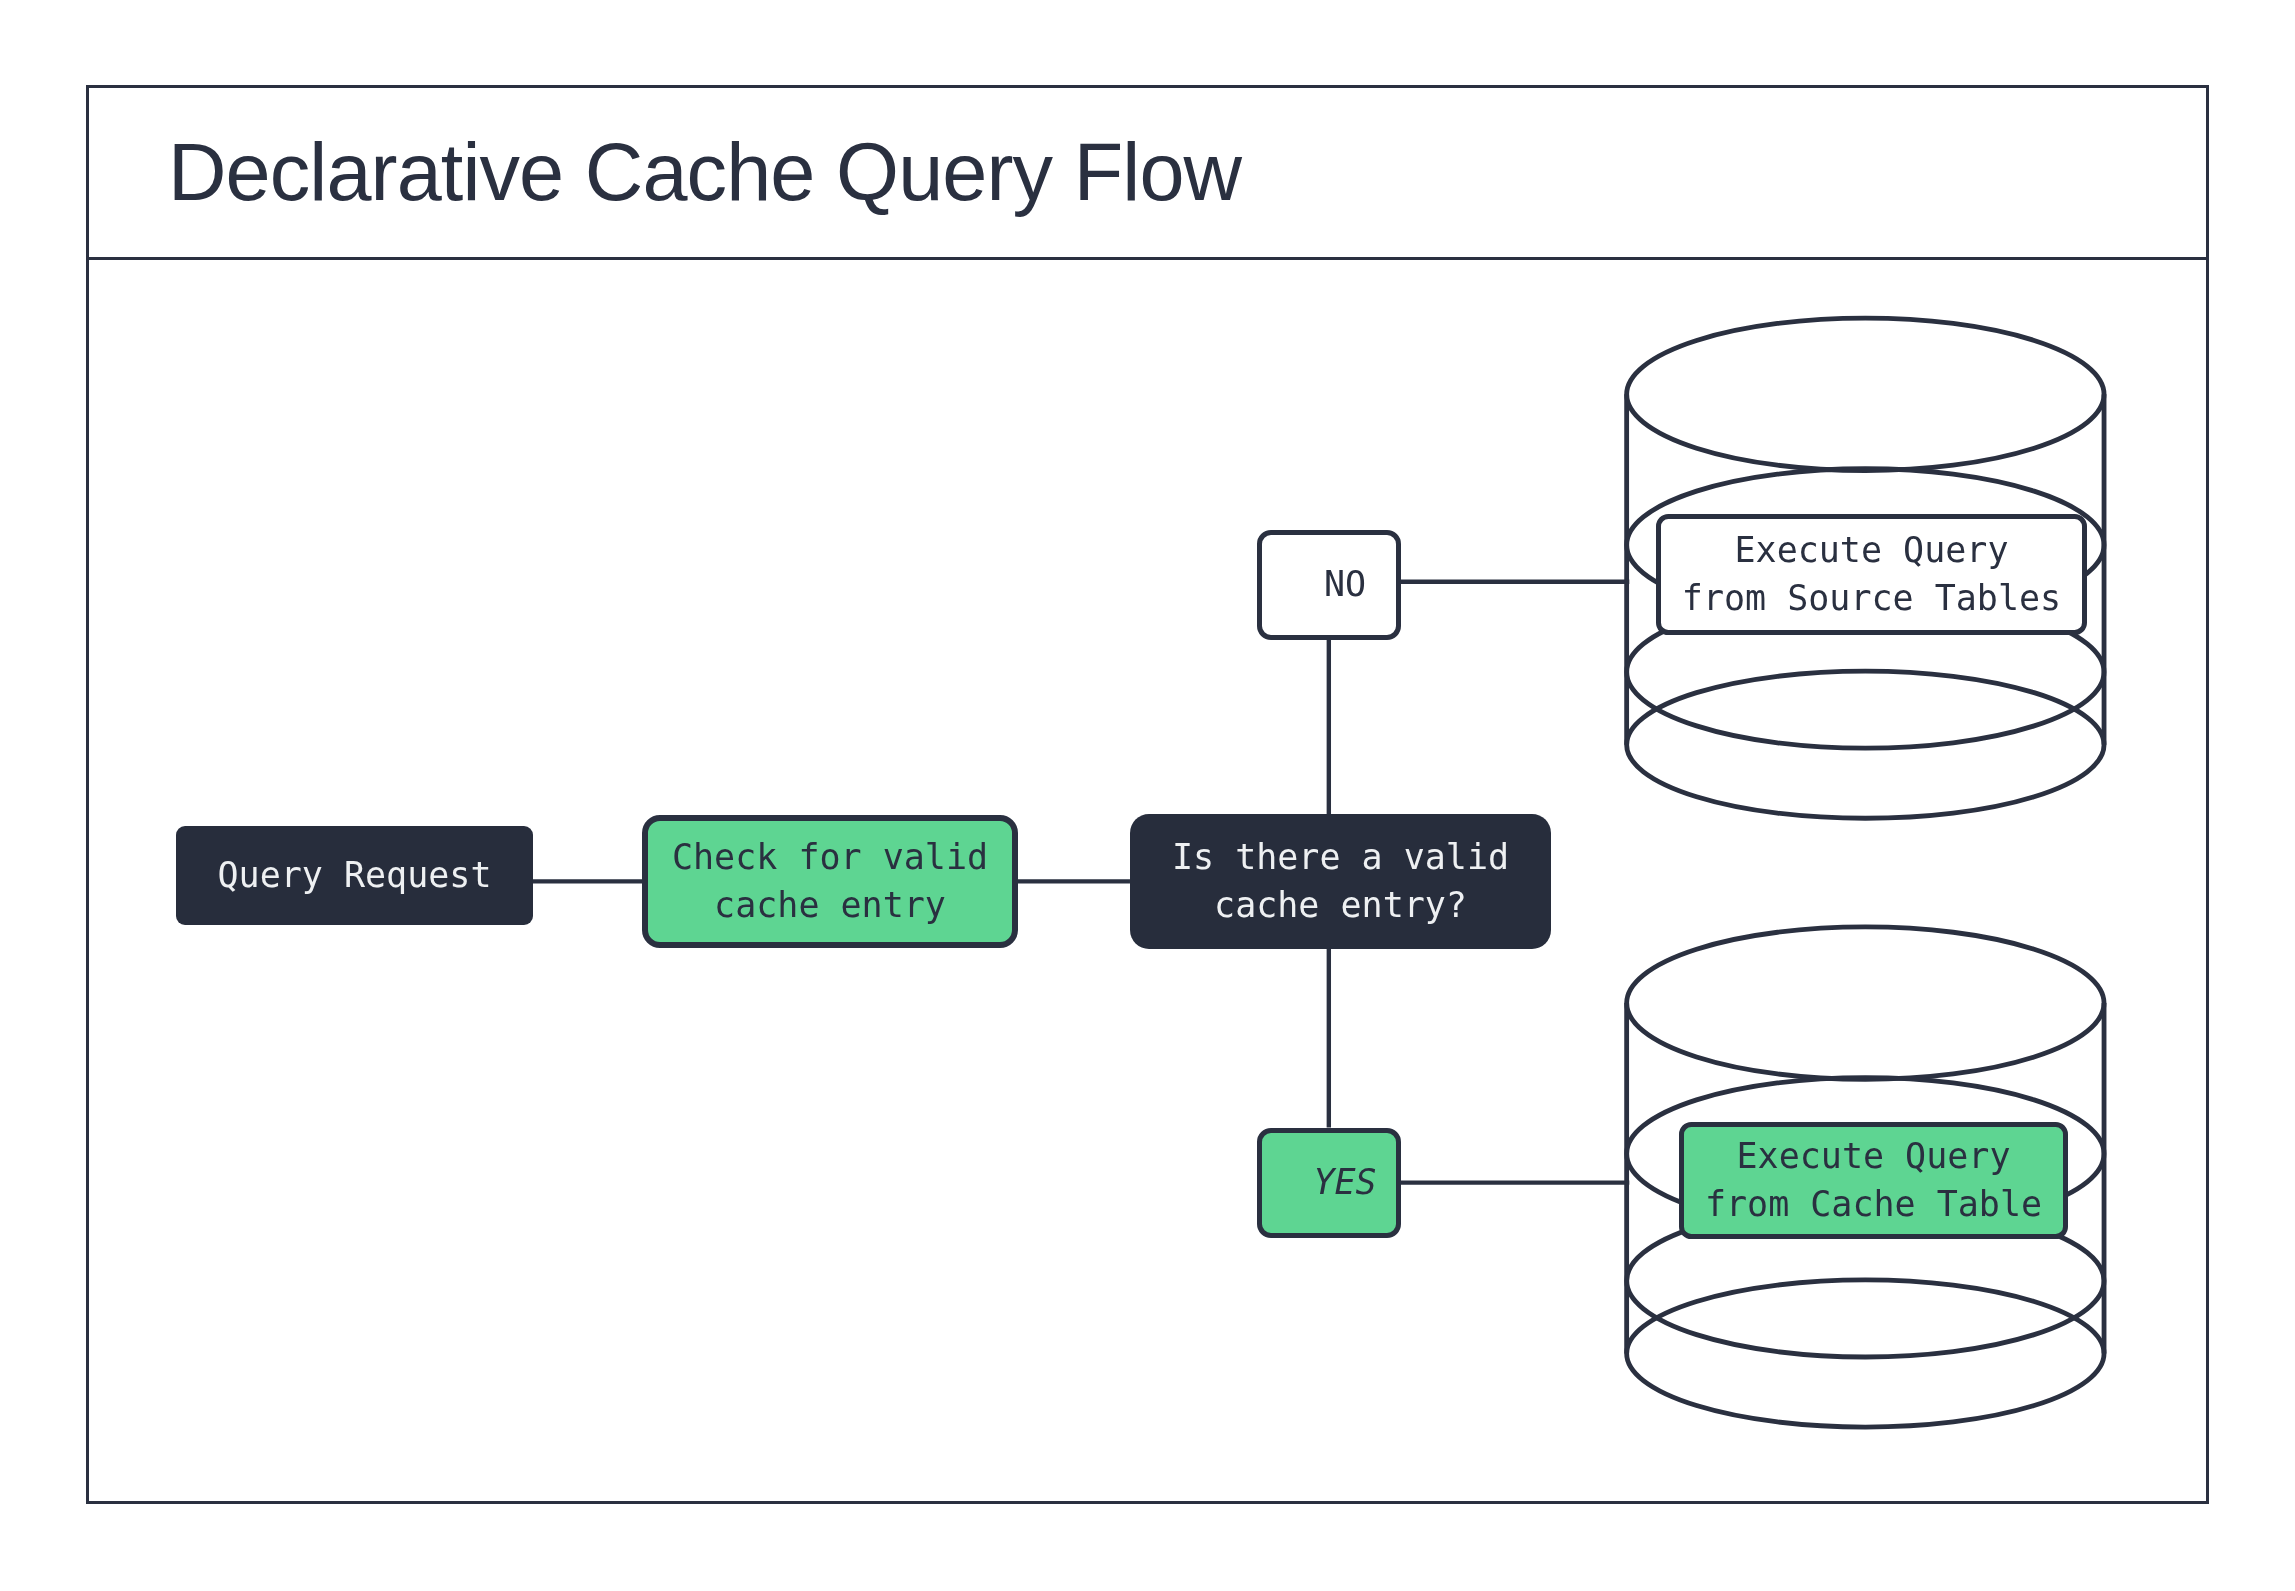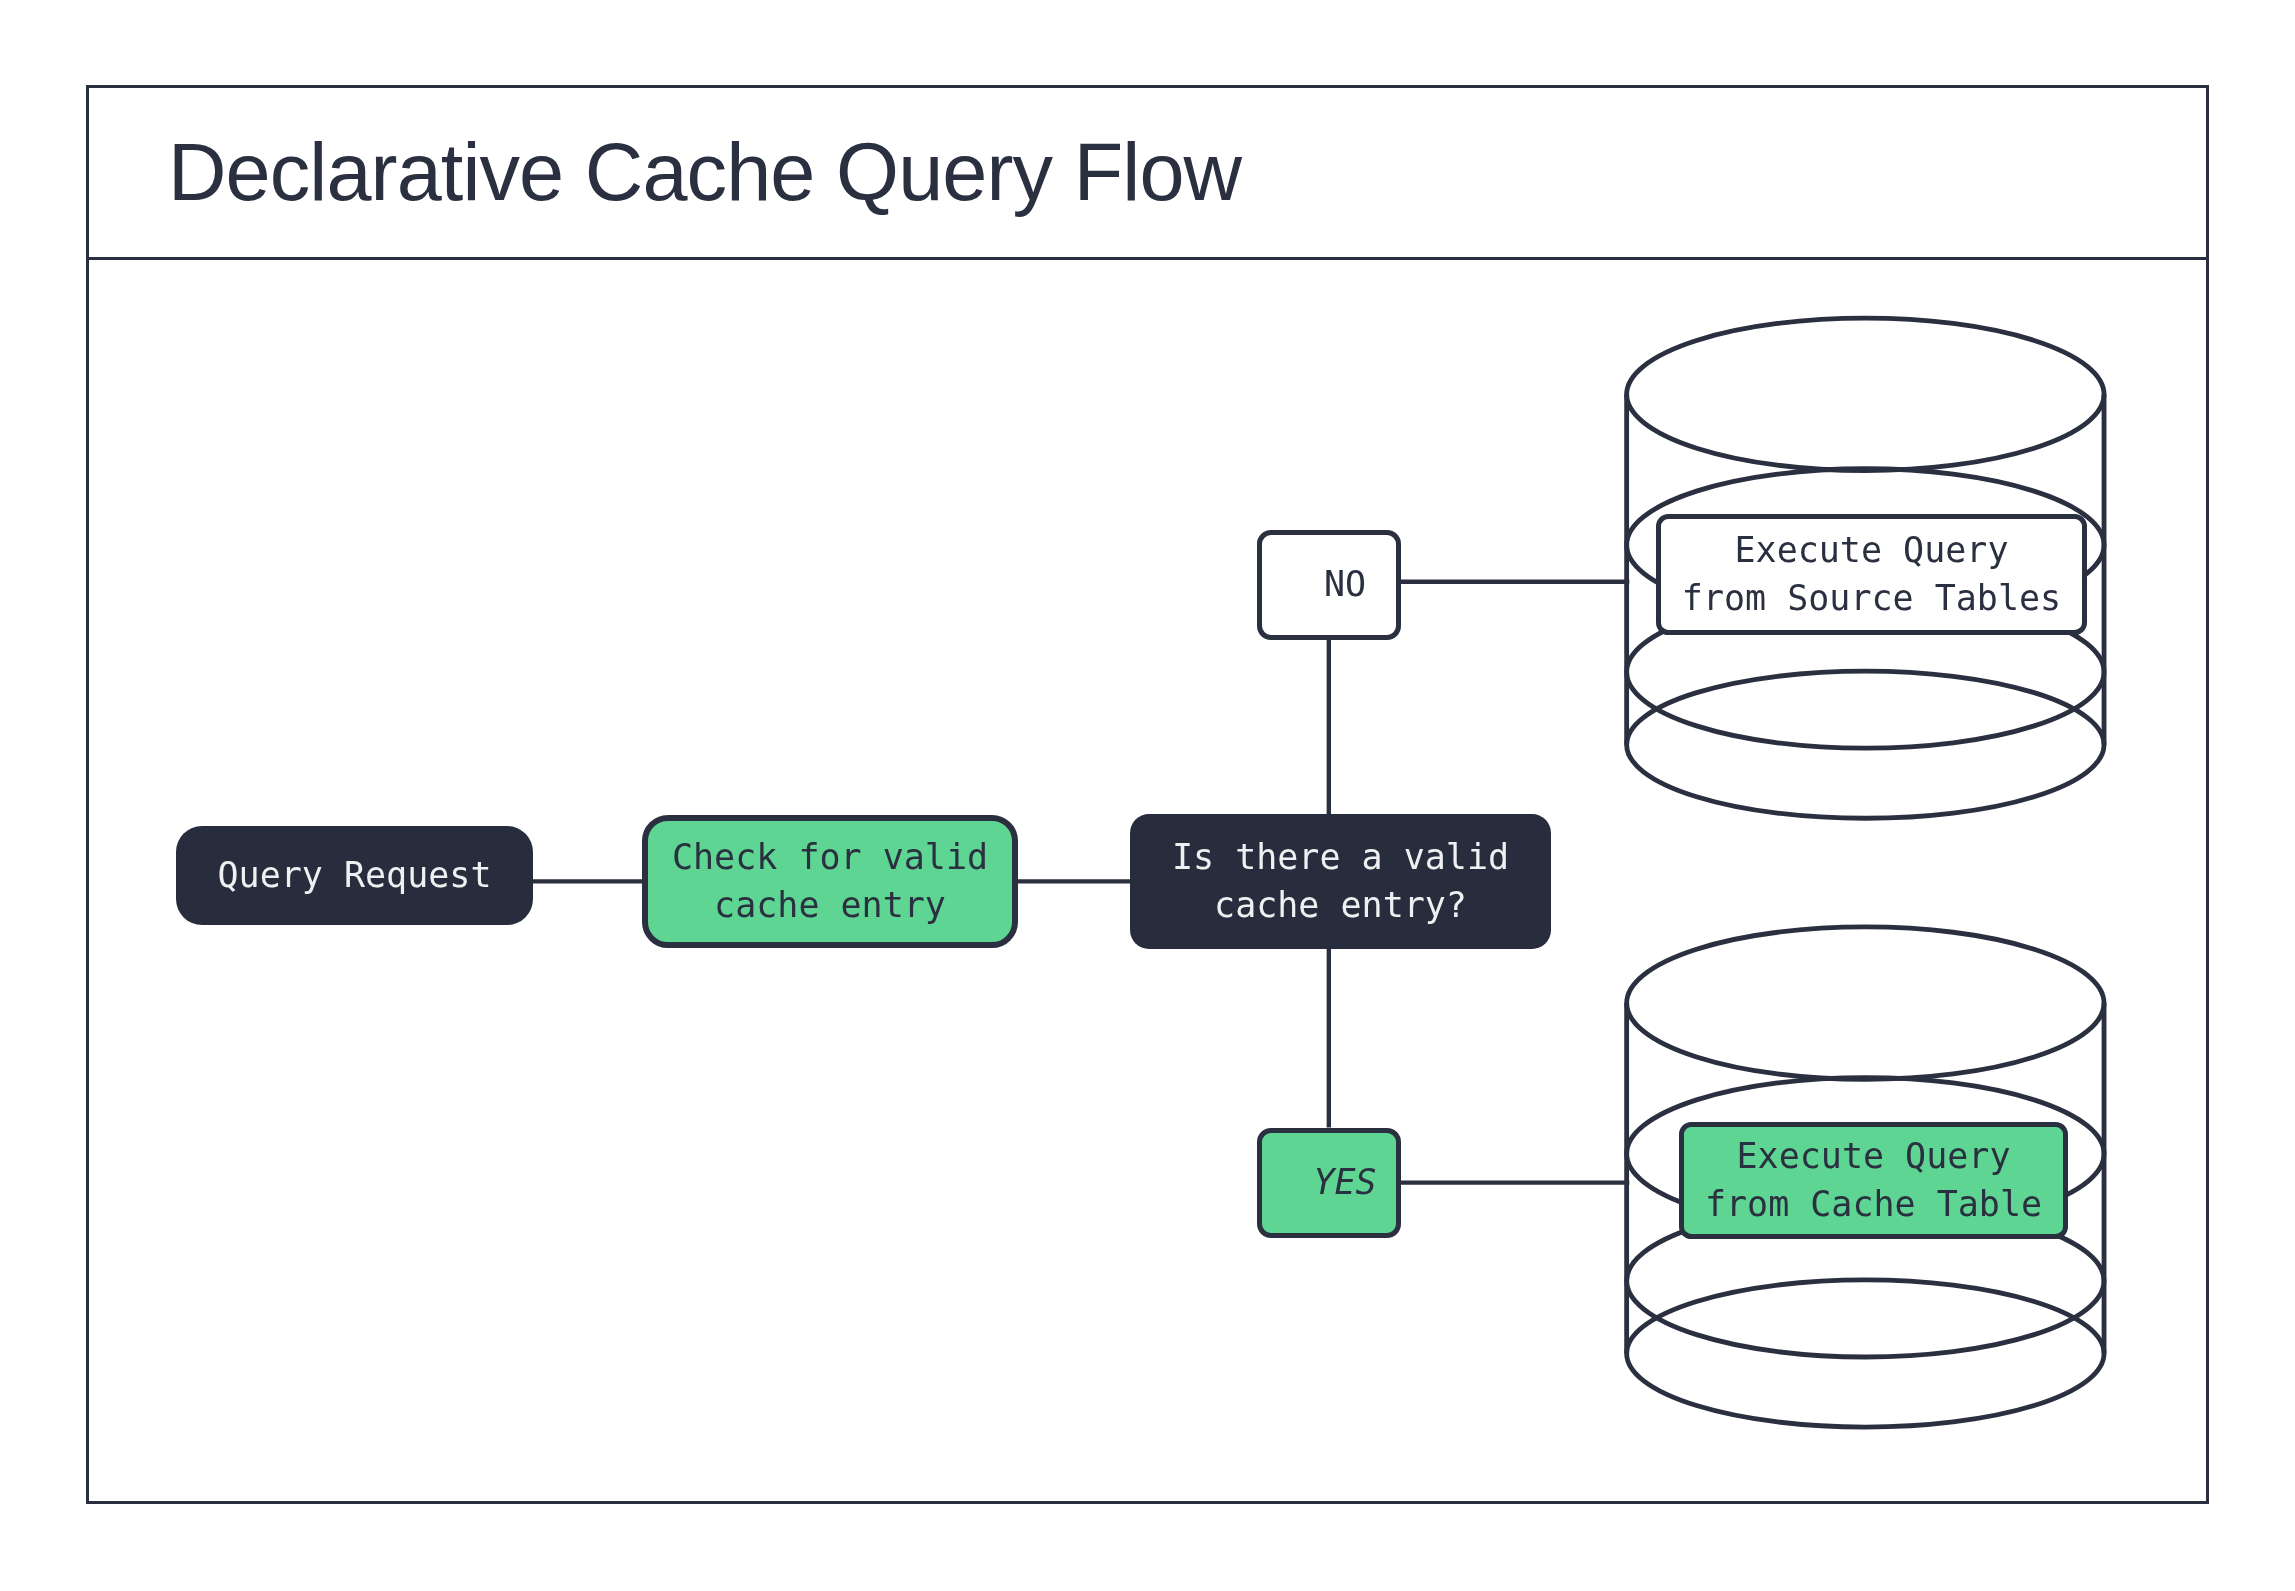--- a/index.html
+++ b/index.html
@@ -52,26 +52,26 @@
     font-family: "DejaVu Sans Mono", monospace;
     font-size: 35px;
     line-height: 1.35;
     white-space: pre-line;
     color: #2a3040;
     box-sizing: border-box;
   }
   .node.dark {
     background: #272d3c;
     color: #eef0f2;
-    border-radius: 26px;
+    border-radius: 9px;
   }
   .node.green {
     background: #5ed592;
     border: 6.1px solid #2a3040;
-    border-radius: 26px;
+    border-radius: 18px;
   }
   .node.white {
     background: #ffffff;
     border: 5.3px solid #2a3040;
     border-radius: 14px;
   }
   .node.small { border-width: 5.3px; border-radius: 14px; padding-left: 32px; }
   .node.plaque { border-width: 5.3px; border-radius: 12.3px; }
 
   #node-query     { left: 176px;  top: 826px;  width: 357px; height: 99px; }

